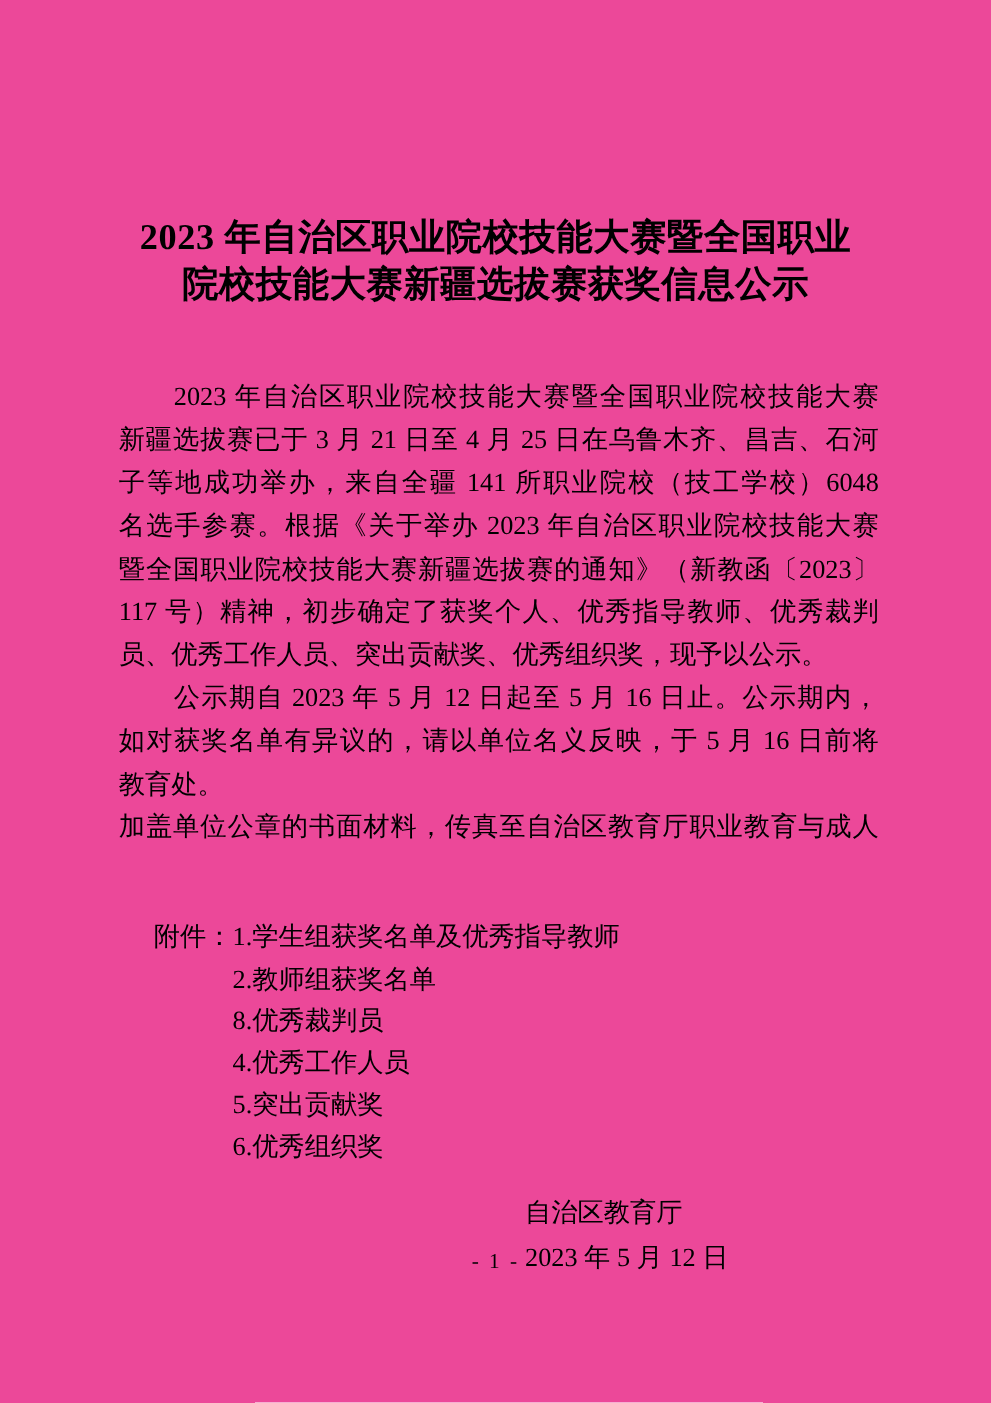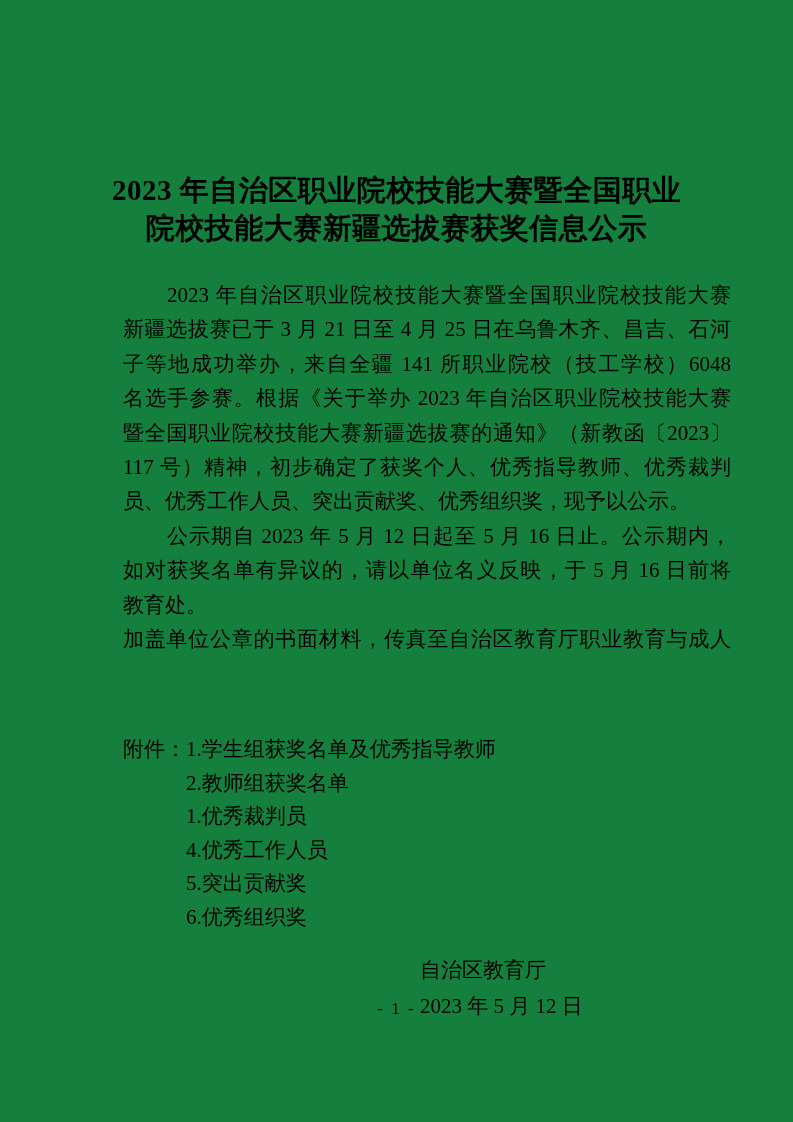--- a/index.html
+++ b/index.html
@@ -4,43 +4,42 @@
 <style>
   html, body {
     margin: 0;
     padding: 0;
     background: #ffffff;
   }
   .page {
     position: relative;
     width: 793px;
     height: 1122px;
-    background: #15803d;
+    background: #ec4899;
     color: #000000;
     font-family: "Liberation Serif", "DejaVu Serif", serif;
     overflow: hidden;
   }
   .doc-title {
     position: absolute;
     top: 171px;
     left: 0;
     width: 100%;
     text-align: center;
     font-size: 29px;
     font-weight: 700;
     line-height: 38px;
     letter-spacing: 0.5px;
   }
   .doc-body {
     position: absolute;
-    top: 278px;
+    top: 300px;
     left: 95px;
     width: 608px;
     font-size: 21px;
-    margin-left: 28px;
   }
   .line {
     height: 34.4px;
     line-height: 34.4px;
     overflow: hidden;
   }
   .just {
     text-align: justify;
     text-align-last: justify;
   }
@@ -109,21 +108,21 @@
     <div class="line just">如对获奖名单有异议的，请以单位名义反映，于 5 月 16 日前将</div>
     <div class="line">教育处。</div>
     <div class="line just">加盖单位公章的书面材料，传真至自治区教育厅职业教育与成人</div>
   </div>
 
   <div class="attachments">
     <span class="att-label">附件：</span>
     <div class="att-list">
       <div class="att-item">1.学生组获奖名单及优秀指导教师</div>
       <div class="att-item">2.教师组获奖名单</div>
-      <div class="att-item">1.优秀裁判员</div>
+      <div class="att-item">8.优秀裁判员</div>
       <div class="att-item">4.优秀工作人员</div>
       <div class="att-item">5.突出贡献奖</div>
       <div class="att-item">6.优秀组织奖</div>
     </div>
   </div>
 
   <div class="signature">
     <div>自治区教育厅</div>
     <div>2023 年 5 月 12 日</div>
   </div>

